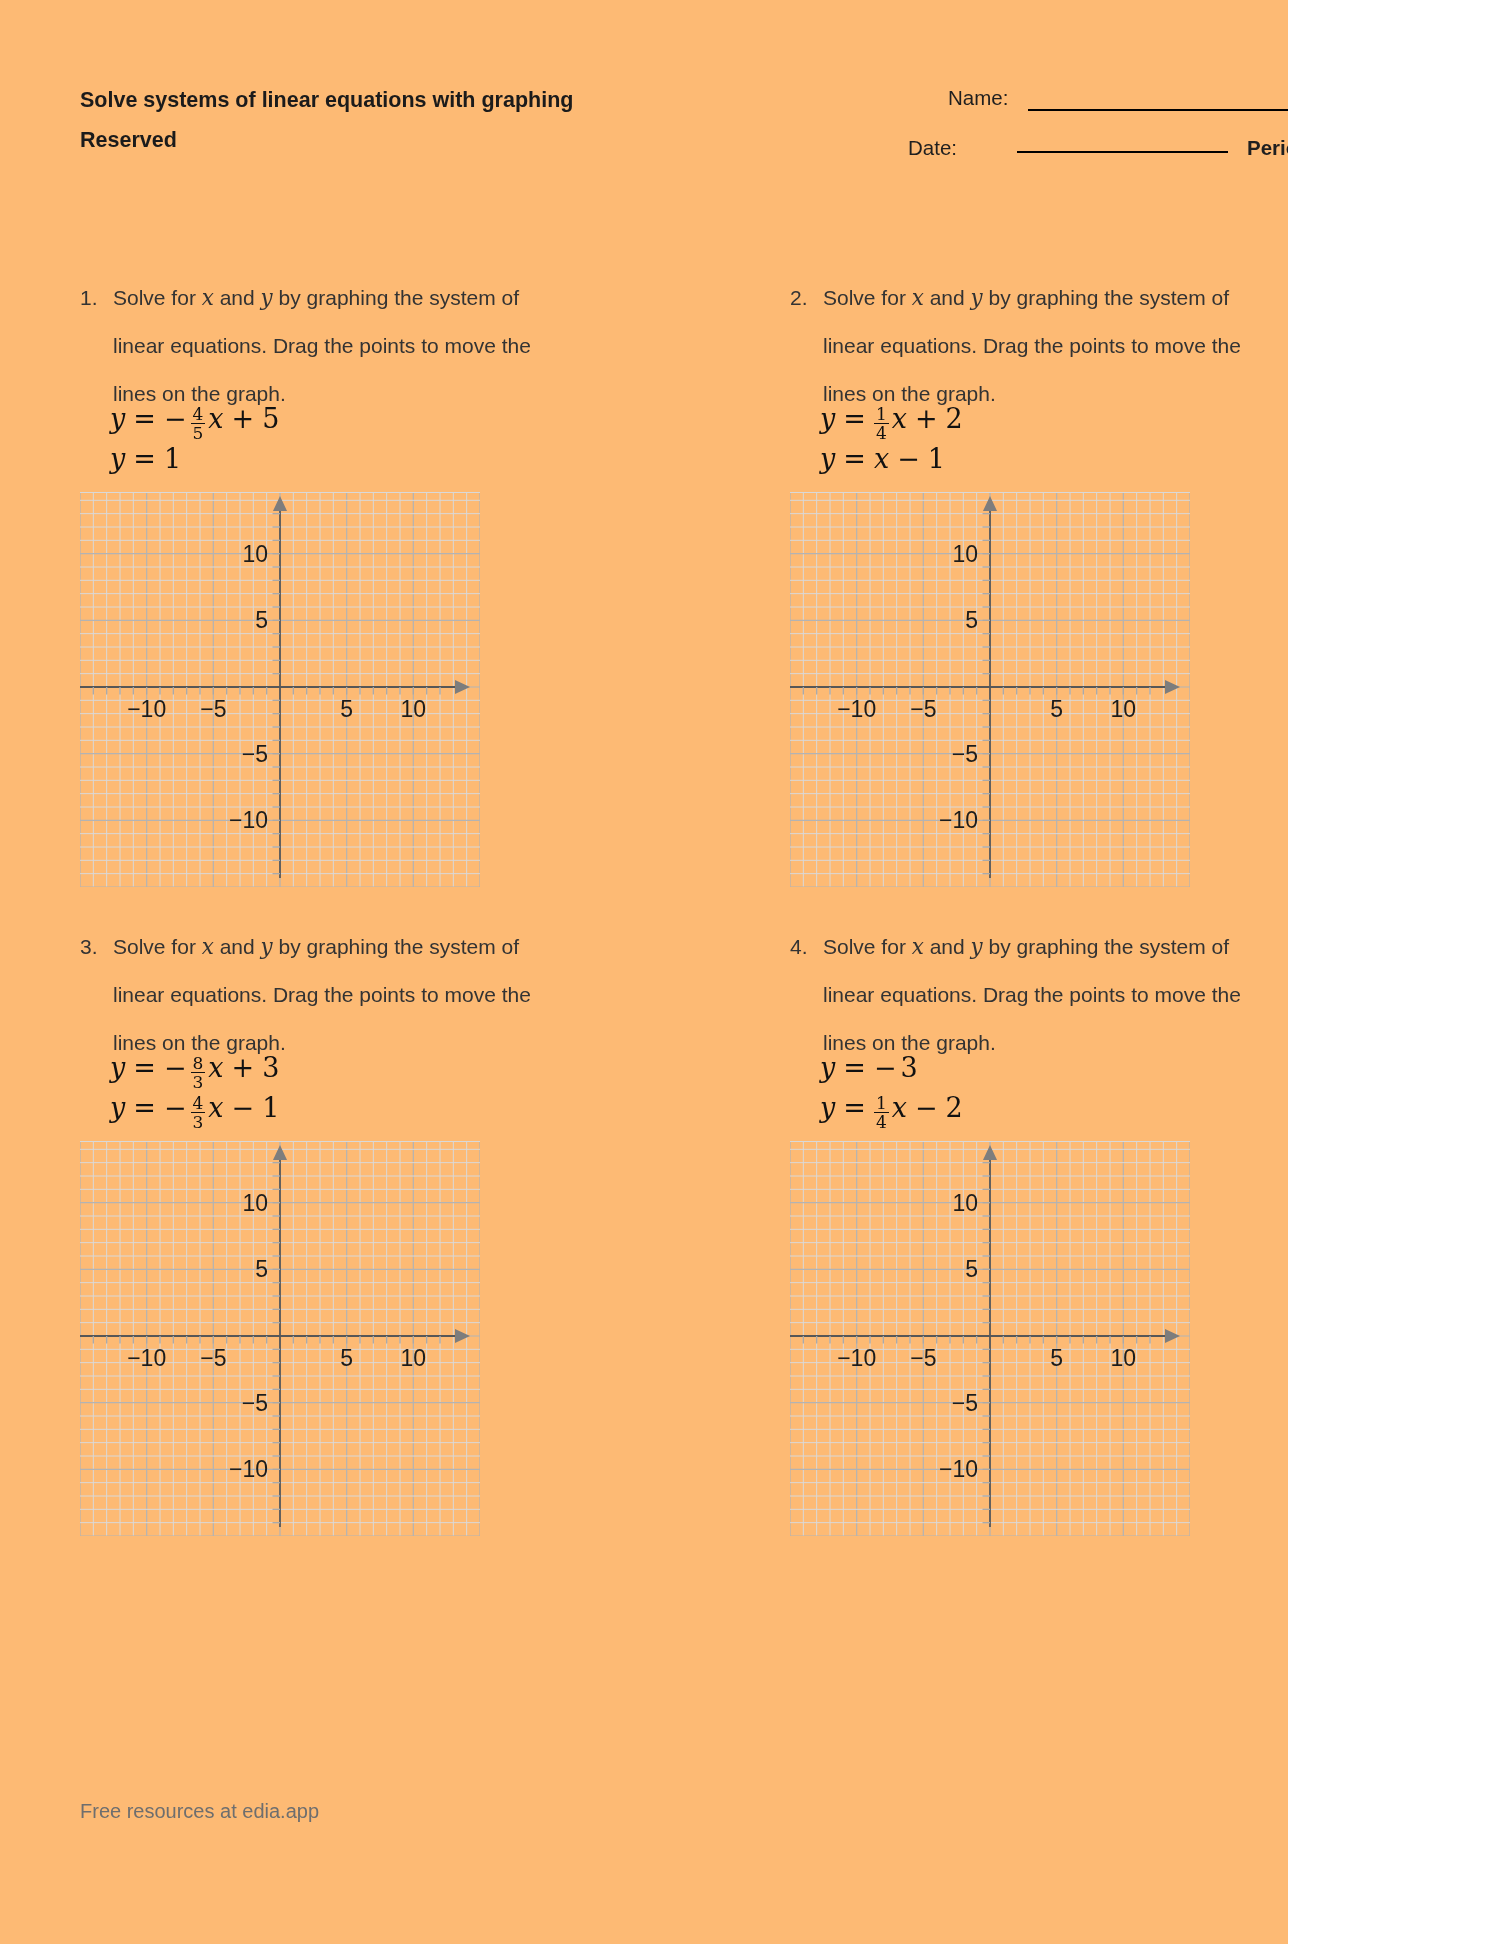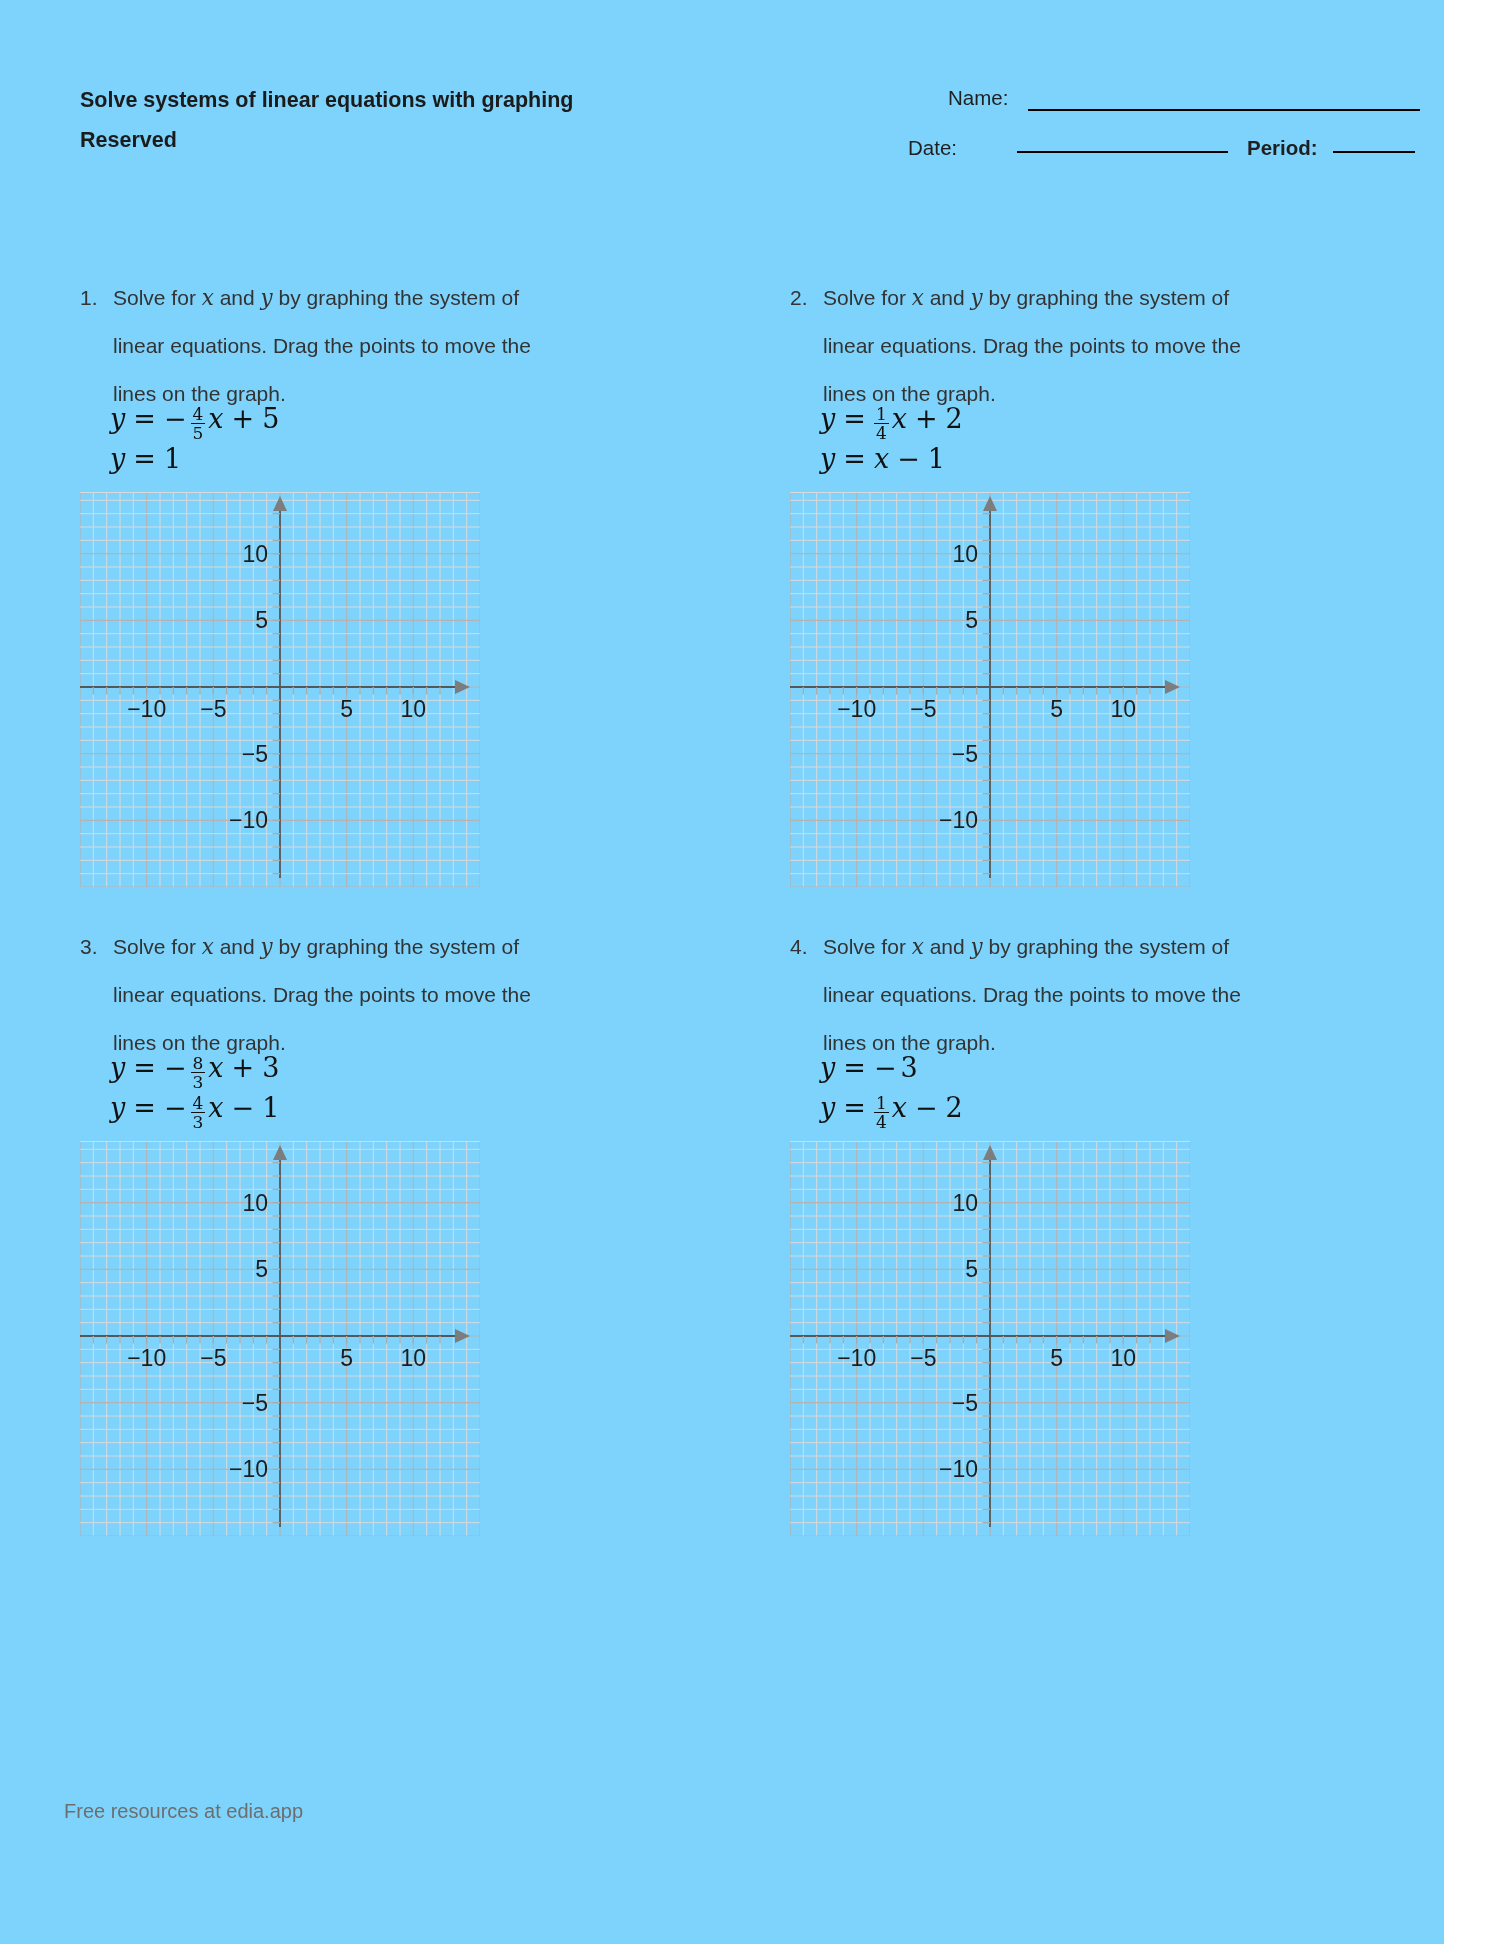--- a/index.html
+++ b/index.html
@@ -1,17 +1,17 @@
 <!DOCTYPE html>
 <html><head>
 <meta charset="utf-8">
 <style>
   html,body{margin:0;padding:0;background:#ffffff;}
   #page{
-    position:relative;width:1444px;height:1944px;background:#7dd3fc;overflow:hidden;
+    position:relative;width:1288px;height:1944px;background:#fdba74;overflow:hidden;
     font-family:"Liberation Sans","DejaVu Sans",sans-serif;color:#222;
   }
   
   .title{position:absolute;left:80px;top:80px;font-size:21.5px;font-weight:bold;
          line-height:40px;color:#1b1b1b;}
   .hfield{position:absolute;font-size:20.5px;color:#1f1f1f;line-height:1;}
   .hline{position:absolute;border-bottom:2px solid #000;height:0;}
   
   .problem{position:absolute;width:480px;height:622px;}
   .prompt{position:relative;padding-left:33px;font-size:21px;line-height:40px;color:#333;}
@@ -25,21 +25,21 @@
   .mo{margin:0 8px;}
   .mm{margin-right:4px;}
   .mn{}
   .mfrac{display:inline-block;vertical-align:-11px;text-align:center;
          font-size:17px;line-height:1.08;margin-right:3px;}
   .mfrac .num,.mfrac .den{display:block;padding:0 2px;}
   .mfrac .den{border-top:1.4px solid #111;}
   .graph{position:absolute;left:0;top:222px;}
   .tick-label{font-family:"Liberation Sans","DejaVu Sans",sans-serif;font-size:23px;fill:#1c1c1c;}
   
-  .footer{position:absolute;left:64px;top:1795px;font-size:20px;line-height:33px;color:#6e6e6e;}
+  .footer{position:absolute;left:80px;top:1795px;font-size:20px;line-height:33px;color:#6e6e6e;}
 </style>
 </head>
 <body>
 
 <div id="page">
 
   <div class="title">
     <div>Solve systems of linear equations with graphing</div>
     <div>Reserved</div>
   </div>

